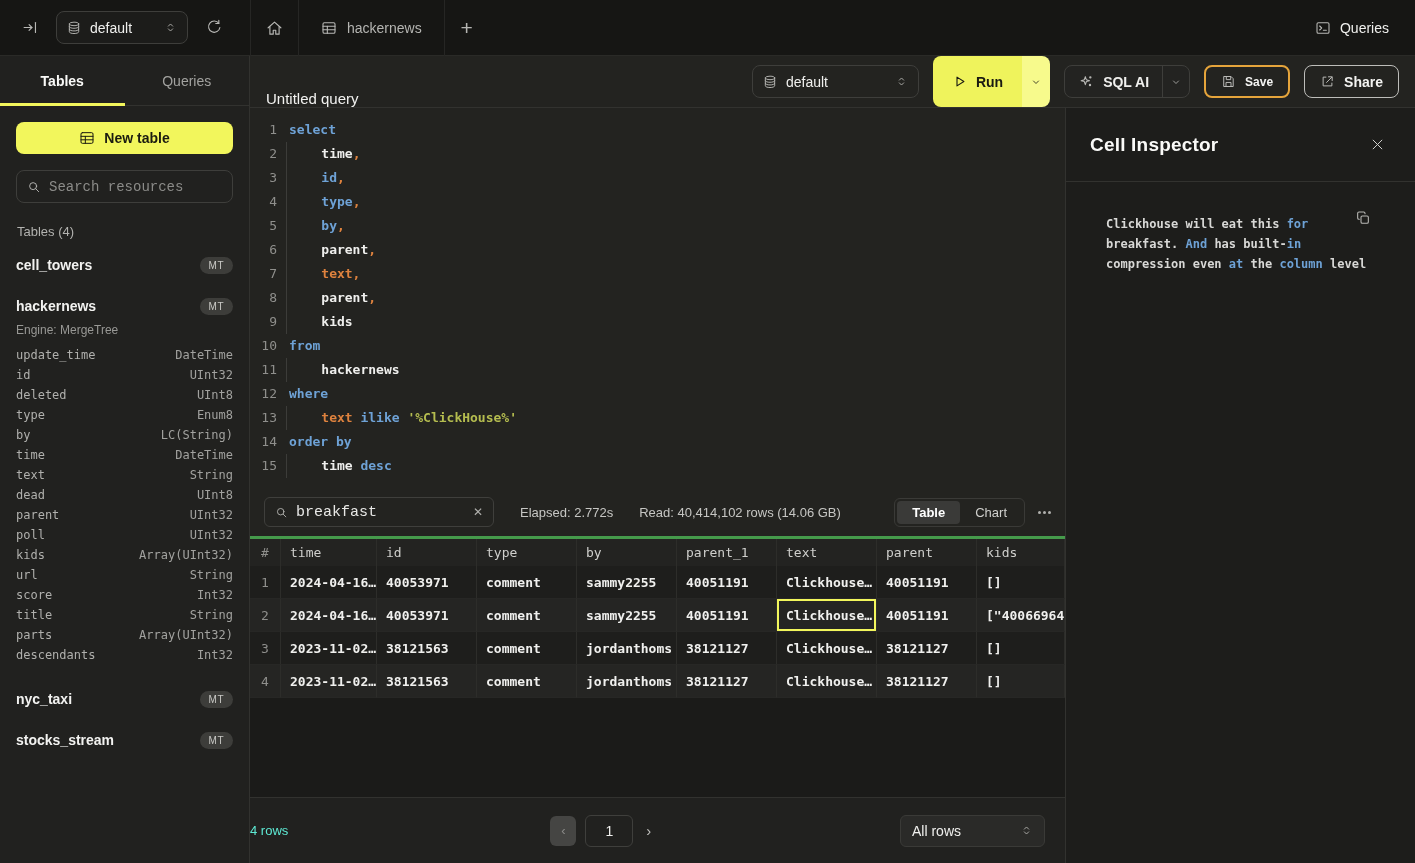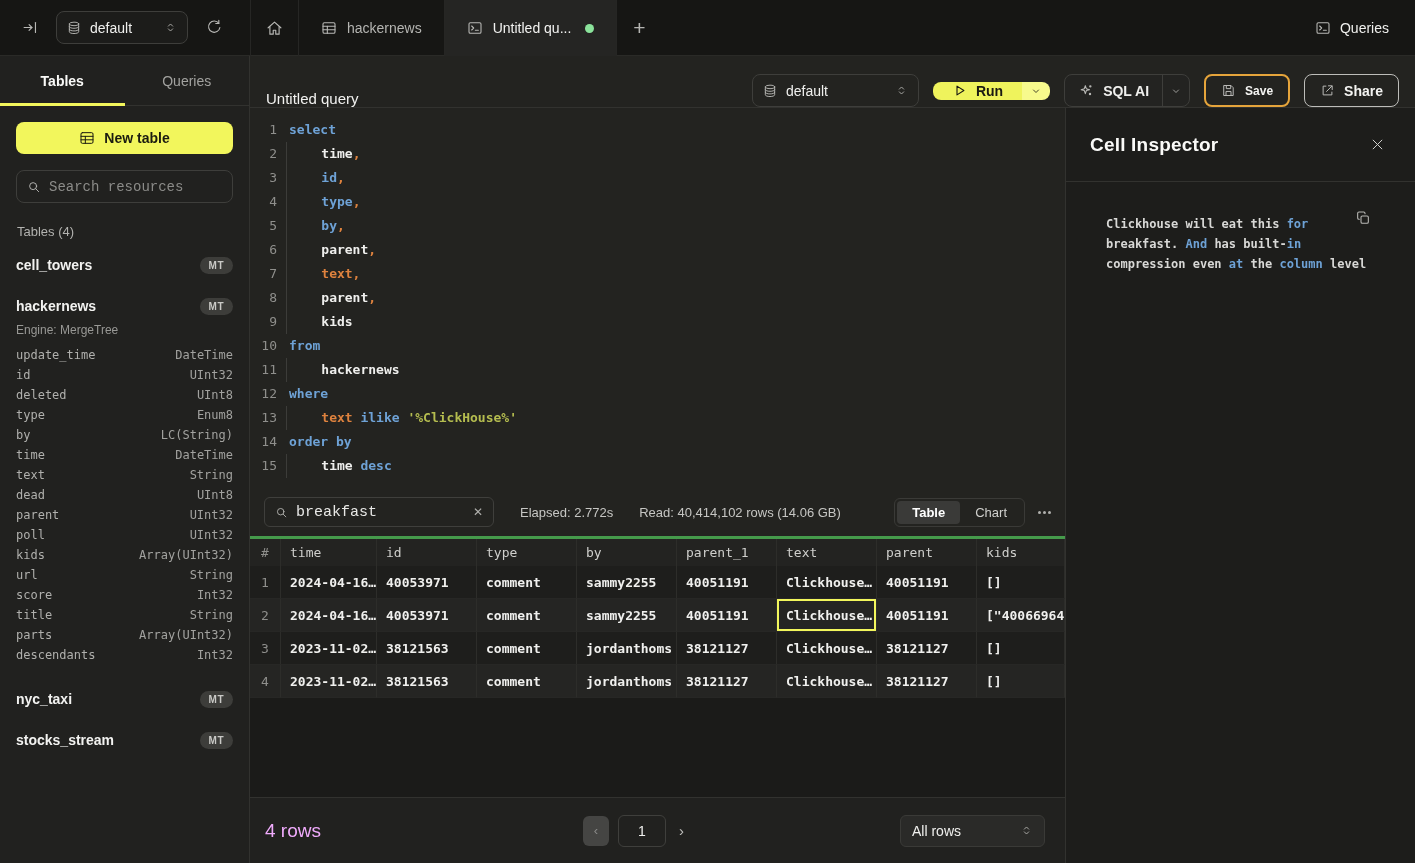--- a/index.html
+++ b/index.html
@@ -31,33 +31,33 @@
   .side-tab.active::after{content:"";position:absolute;left:0;right:0;bottom:-1px;height:3px;background:#f2f65c}
   .side-body{padding:16px 16px 0 16px}
   .newtable-btn{width:100%;height:32px;background:#f2f65c;border:none;border-radius:8px;display:flex;align-items:center;justify-content:center;gap:9px;font-size:14px;font-weight:700;color:#1b1b10;cursor:pointer;font-family:inherit}
   .newtable-btn .ic{stroke:#1b1b10;stroke-width:1.5}
   .search-box.side{margin-top:16px;width:100%;height:33px;border:1px solid #3e3e3b;border-radius:8px;display:flex;align-items:center;padding:0 10px;gap:8px;background:transparent}
   .search-box input{background:transparent;border:none;outline:none;color:#e8e8e6;font-size:14px;font-family:Liberation Mono, monospace;flex:1;min-width:0}
   .search-box input::placeholder{color:#8b8b88}
   .side-section{margin-top:21px;font-size:13px;color:#b2b2af;padding:0 0 0 1px}
   .tbl-item{margin-top:11px;height:30px;display:flex;align-items:center;cursor:pointer}
   .tbl-name{font-size:14px;font-weight:700;color:#f2f2f0;flex:1}
-  .mt-badge{background:#3d3d3a;color:#c9c9c6;font-size:10px;font-weight:700;letter-spacing:.5px;border-radius:9px;padding:3px 9px}
+  .mt-badge{background:#3d3d3a;color:#c9c9c6;font-size:10px;font-weight:400;letter-spacing:.5px;border-radius:9px;padding:3px 9px}
   .tbl-engine{font-size:12px;color:#989895;margin:2px 0 8px 0}
   .col-list{padding-bottom:8px}
   .col-row{height:20px;display:flex;justify-content:space-between;align-items:center;font-family:"DejaVu Sans Mono",monospace;font-size:12px}
   .col-name{color:#b0b0ad}
   .col-type{color:#a2a29f}
 
   
   .toolbar{position:absolute;left:250px;top:56px;right:0;height:52px;background:#232320;border-bottom:1px solid #32322f;display:flex;align-items:flex-end;padding:0 16px}
   .q-title{font-size:15px;color:#f2f2f0}
   .toolbar-right{margin-left:auto;display:flex;align-items:center;gap:14px}
   .db-select.mid{width:167px;background:#232320}
-  .run-btn{display:flex;height:18px;border-radius:8px;overflow:hidden;cursor:pointer}
+  .run-btn{display:flex;height:51px;border-radius:8px;overflow:hidden;cursor:pointer}
   .run-main{background:#eff35c;display:flex;align-items:center;gap:9px;padding:0 19px;font-size:14px;font-weight:700;color:#1a1a12}
   .run-main .ic{stroke:#1a1a12;stroke-width:1.8}
   .run-chev{background:#f7fa8c;width:28px;display:flex;align-items:center;justify-content:center}
   .run-chev .ic{stroke:#1a1a12}
   .sqlai-btn{display:flex;height:33px;border:1px solid #3e3e3b;border-radius:8px;overflow:hidden;cursor:pointer;background:#232321}
   .sqlai-main{display:flex;align-items:center;gap:9px;padding:0 13px;font-size:14px;font-weight:700;color:#f0f0ee}
   .sqlai-chev{width:27px;border-left:1px solid #3e3e3b;display:flex;align-items:center;justify-content:center}
   .save-btn{height:33px;border:2px solid #e5a43b;border-radius:8px;background:transparent;display:flex;align-items:center;gap:9px;padding:0 15px;font-size:12px;font-weight:700;color:#f4f4f2;cursor:pointer;font-family:inherit}
   .share-btn{height:33px;border:1px solid #bdbdba;border-radius:8px;background:transparent;display:flex;align-items:center;gap:9px;padding:0 15px;font-size:14px;font-weight:700;color:#f4f4f2;cursor:pointer;font-family:inherit}
 
@@ -88,21 +88,21 @@
   .gcell{padding:0 9px;white-space:nowrap;overflow:hidden;border-right:1px solid #2d2d2a;position:relative}
   .gbody .grow{height:33px}
   .gbody .gcell{line-height:33px;color:#f0f0ee;font-weight:700;border-bottom:1px solid #272725}
   .gbody .grow.odd{background:#1e1e1c}
   .gbody .grow.even{background:#252523}
   .gcell.idx{color:#8f8f8c;font-weight:400;text-align:center;padding:0 4px}
   .gcell.selected{box-shadow:inset 0 0 0 2px #f2f65c;z-index:2}
 
   
   .bottombar{position:absolute;left:250px;top:797px;width:815px;bottom:0;background:#21211f;border-top:1px solid #32322f;display:flex;align-items:center}
-  .rowcount{margin-left:15px;font-size:19px;color:#f0abfc}
+  .rowcount{font-size:13px;color:#5eead4}
   .pager{margin-left:262px;display:flex;align-items:center}
   .pg-prev{width:26px;height:30px;background:#454543;border:none;border-radius:6px;color:#8a8a88;font-size:13px;cursor:pointer}
   .pg-input{width:48px;height:32px;margin-left:9px;background:#21211f;border:1px solid #3f3f3c;border-radius:6px;color:#f0f0ee;font-size:14px;font-family:inherit;text-align:center;outline:none}
   .pg-next{margin-left:13px;background:none;border:none;color:#c0c0bd;font-size:15px;cursor:pointer}
   .pagesize{margin-left:auto;margin-right:20px;width:145px;height:32px;background:#2a2a28;border:1px solid #3a3a37;border-radius:6px;display:flex;align-items:center;padding:0 11px;cursor:pointer}
   .pagesize .lbl{flex:1;font-size:14px;color:#f0f0ee}
 
   
   .inspector{position:absolute;left:1065px;top:108px;right:0;bottom:0;background:#1d1d1b;border-left:1px solid #32322f}
   .insp-head{height:74px;display:flex;align-items:center;padding:0 30px 0 24px;border-bottom:1px solid #32322f}
@@ -154,29 +154,20 @@
           </svg>
       </div>
       <div class="tab">
         <svg class="ic" width="16" height="16" viewBox="0 0 24 24">
             <rect x="3" y="4" width="18" height="16" rx="2"></rect>
             <path d="M3 9.5h18"></path>
             <path d="M3 14.7h18"></path>
             <path d="M9.5 9.5V20"></path>
           </svg>
         <span>hackernews</span>
-      </div>
-      <div class="tab active">
-        <svg class="ic" width="16" height="16" viewBox="0 0 24 24">
-            <rect x="3" y="4" width="18" height="16" rx="2"></rect>
-            <path d="M7 9l3 3-3 3"></path>
-            <path d="M12.5 15.5h4.5"></path>
-          </svg>
-        <span>Untitled qu...</span>
-        <span class="dot"></span>
       </div>
       <div class="tab newtab">+</div>
     </nav>
 
     <div class="queries-top">
       <svg class="ic" width="16" height="16" viewBox="0 0 24 24">
           <rect x="3" y="4" width="18" height="16" rx="2"></rect>
           <path d="M7 9l3 3-3 3"></path>
           <path d="M12.5 15.5h4.5"></path>
         </svg>

